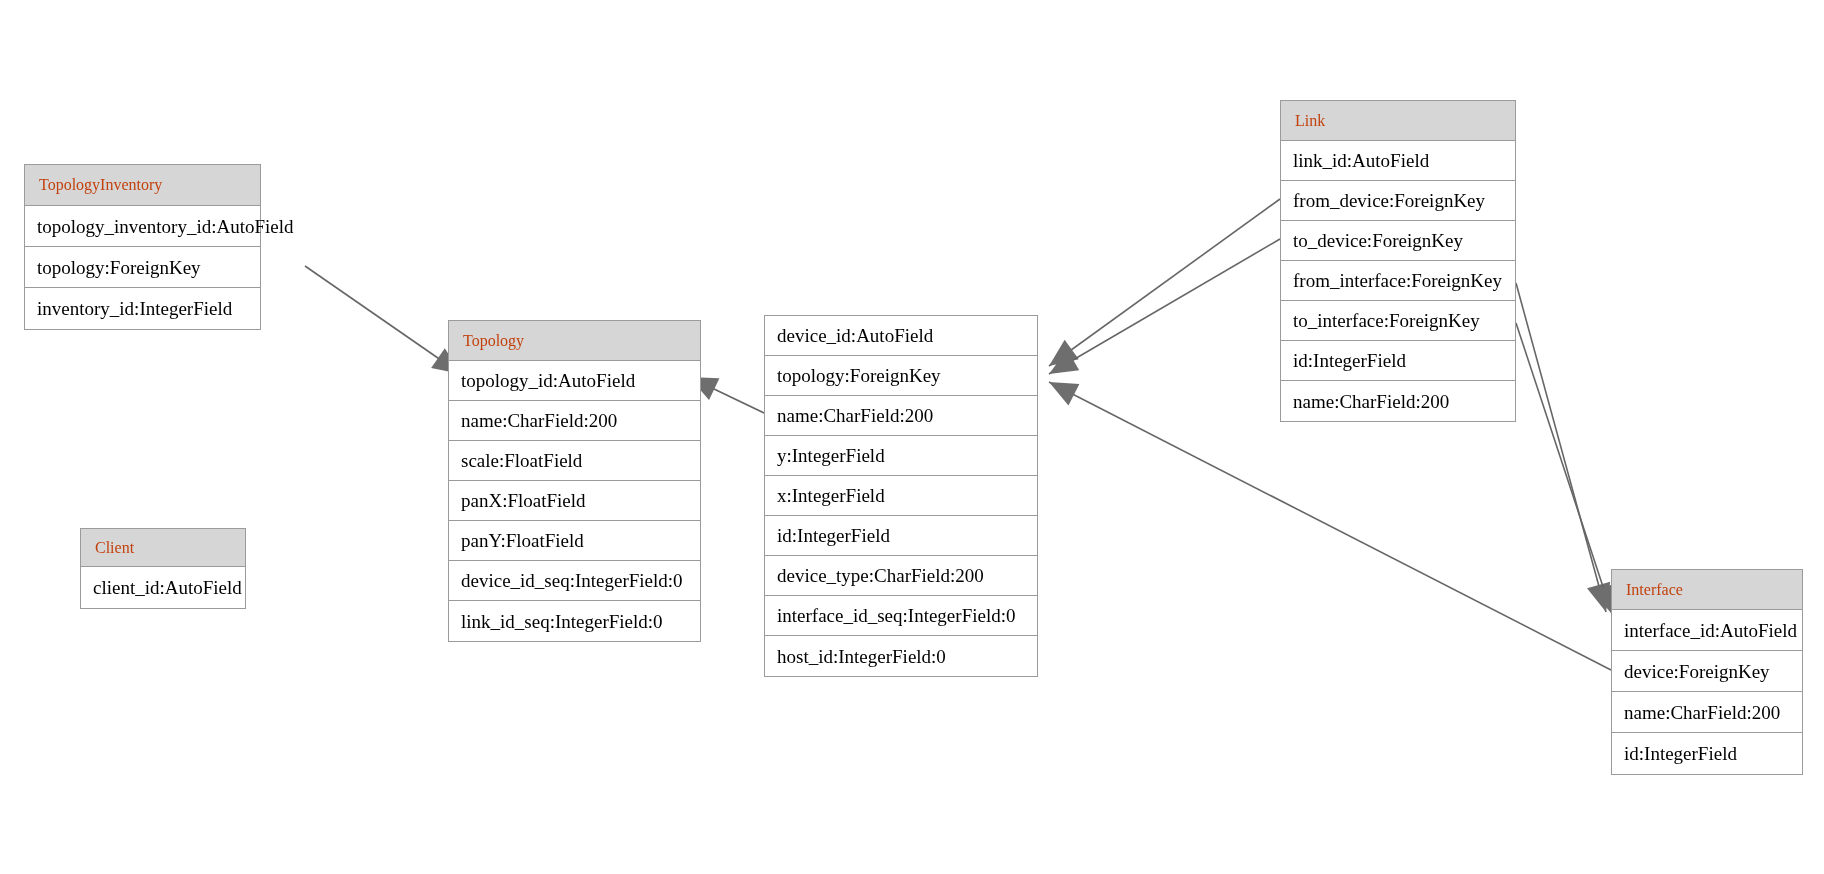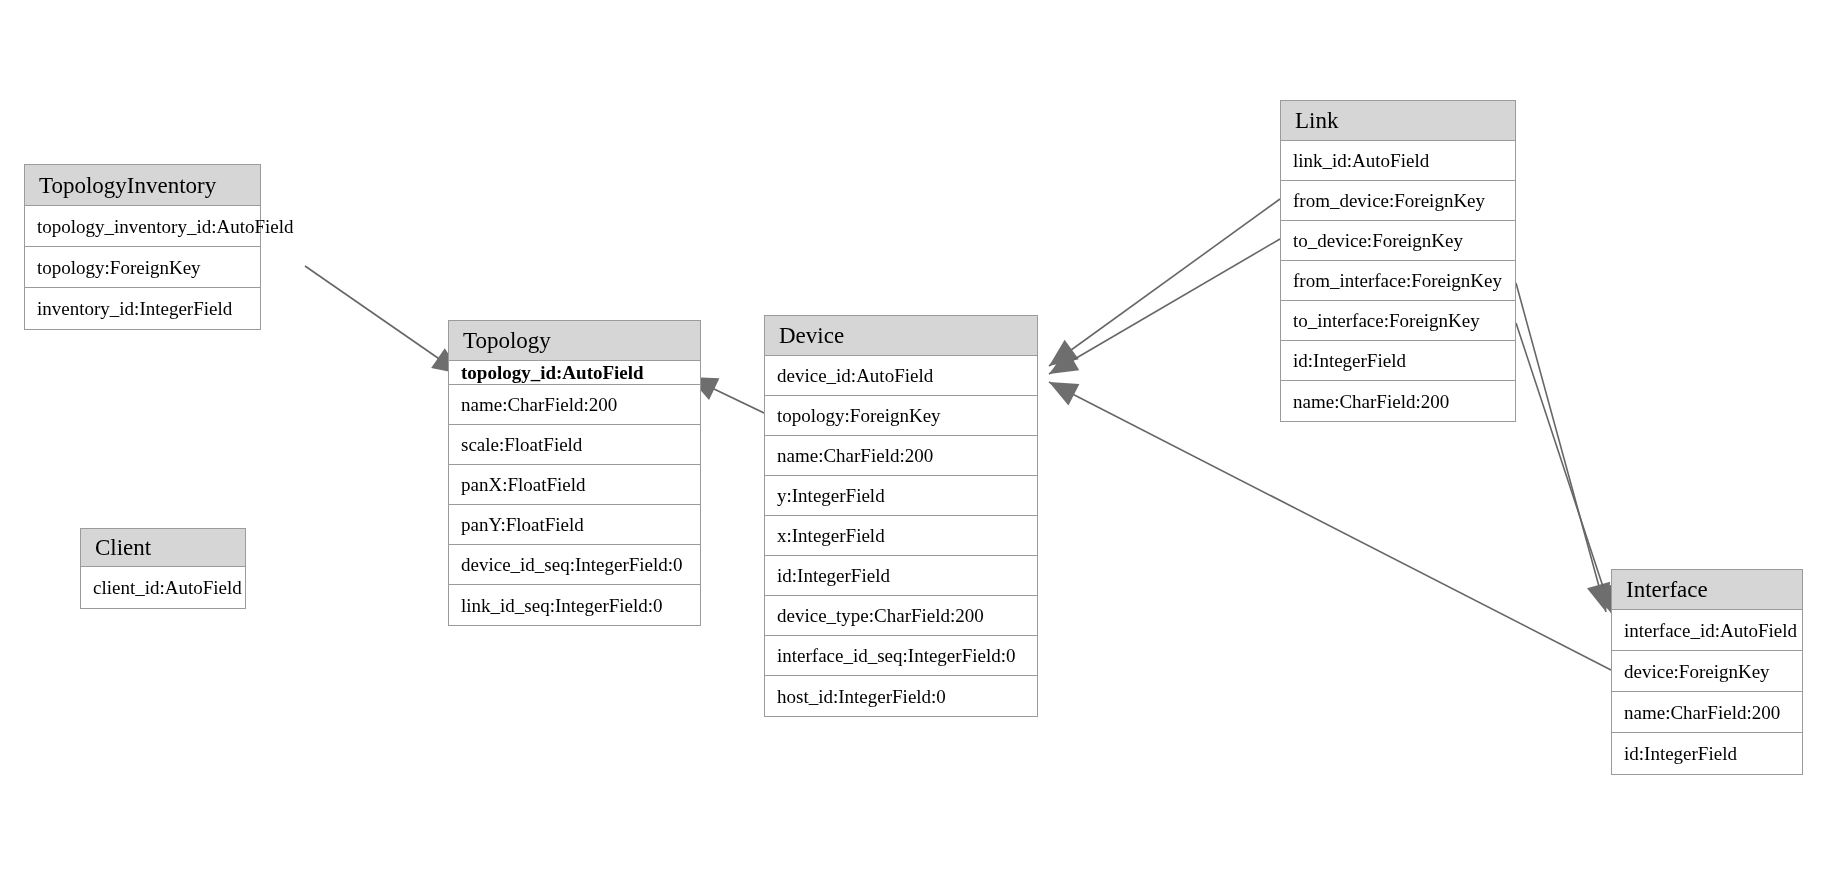--- a/index.html
+++ b/index.html
@@ -33,22 +33,22 @@
     position: absolute;
     box-sizing: border-box;
     border: 1px solid #9b9b9b;
     background: #ffffff;
     z-index: 2;
   }
   .entity-header {
     box-sizing: border-box;
     background: #d6d6d6;
     border-bottom: 1px solid #9b9b9b;
-    color: #000000;
-    font-size: 23px;
+    color: #c2410c;
+    font-size: 16px;
     line-height: 1;
     display: flex;
     align-items: center;
     padding: 0 14px;
   }
   .entity-row {
     box-sizing: border-box;
     background: #ffffff;
     border-bottom: 1px solid #9b9b9b;
     color: #000000;
@@ -105,30 +105,29 @@
         <div class="entity-row" style="height: 41px;">topology_inventory_id:AutoField</div>
         <div class="entity-row" style="height: 41px;">topology:ForeignKey</div>
         <div class="entity-row" style="height: 41px;">inventory_id:IntegerField</div>
       </div>
       <div class="entity" style="left: 80px; top: 528px; width: 166px;">
         <div class="entity-header" style="height: 38px;">Client</div>
         <div class="entity-row" style="height: 41px;">client_id:AutoField</div>
       </div>
       <div class="entity" style="left: 448px; top: 320px; width: 253px;">
         <div class="entity-header" style="height: 40px;">Topology</div>
-        <div class="entity-row" style="height: 24px; font-weight: bold;">topology_id:AutoField</div>
+        <div class="entity-row" style="height: 40px;">topology_id:AutoField</div>
         <div class="entity-row" style="height: 40px;">name:CharField:200</div>
         <div class="entity-row" style="height: 40px;">scale:FloatField</div>
         <div class="entity-row" style="height: 40px;">panX:FloatField</div>
         <div class="entity-row" style="height: 40px;">panY:FloatField</div>
         <div class="entity-row" style="height: 40px;">device_id_seq:IntegerField:0</div>
         <div class="entity-row" style="height: 40px;">link_id_seq:IntegerField:0</div>
       </div>
       <div class="entity" style="left: 764px; top: 315px; width: 274px;">
-        <div class="entity-header" style="height: 40px;">Device</div>
         <div class="entity-row" style="height: 40px;">device_id:AutoField</div>
         <div class="entity-row" style="height: 40px;">topology:ForeignKey</div>
         <div class="entity-row" style="height: 40px;">name:CharField:200</div>
         <div class="entity-row" style="height: 40px;">y:IntegerField</div>
         <div class="entity-row" style="height: 40px;">x:IntegerField</div>
         <div class="entity-row" style="height: 40px;">id:IntegerField</div>
         <div class="entity-row" style="height: 40px;">device_type:CharField:200</div>
         <div class="entity-row" style="height: 40px;">interface_id_seq:IntegerField:0</div>
         <div class="entity-row" style="height: 40px;">host_id:IntegerField:0</div>
       </div>

